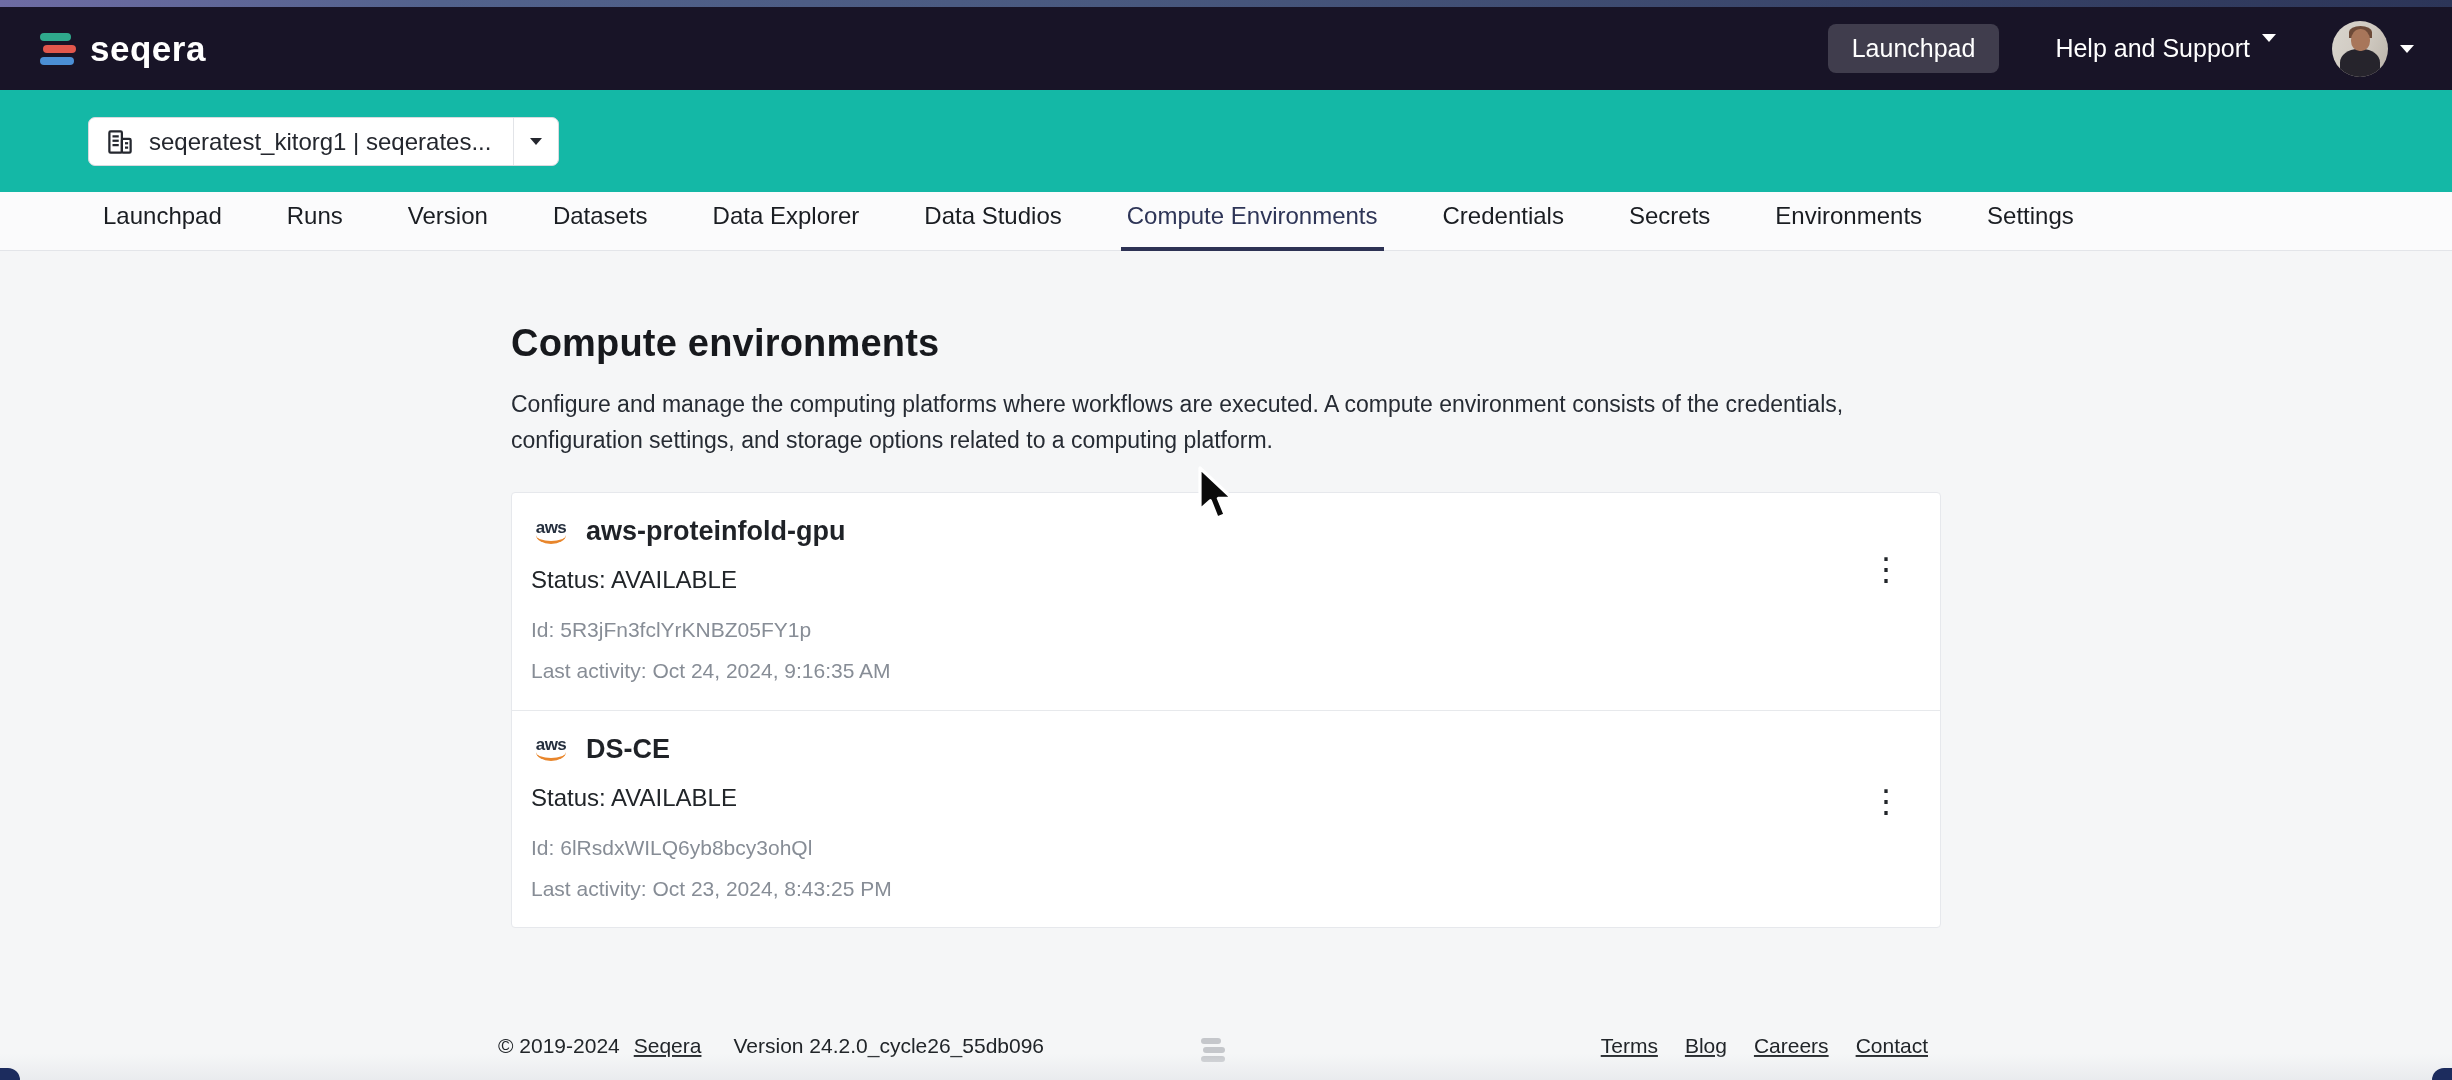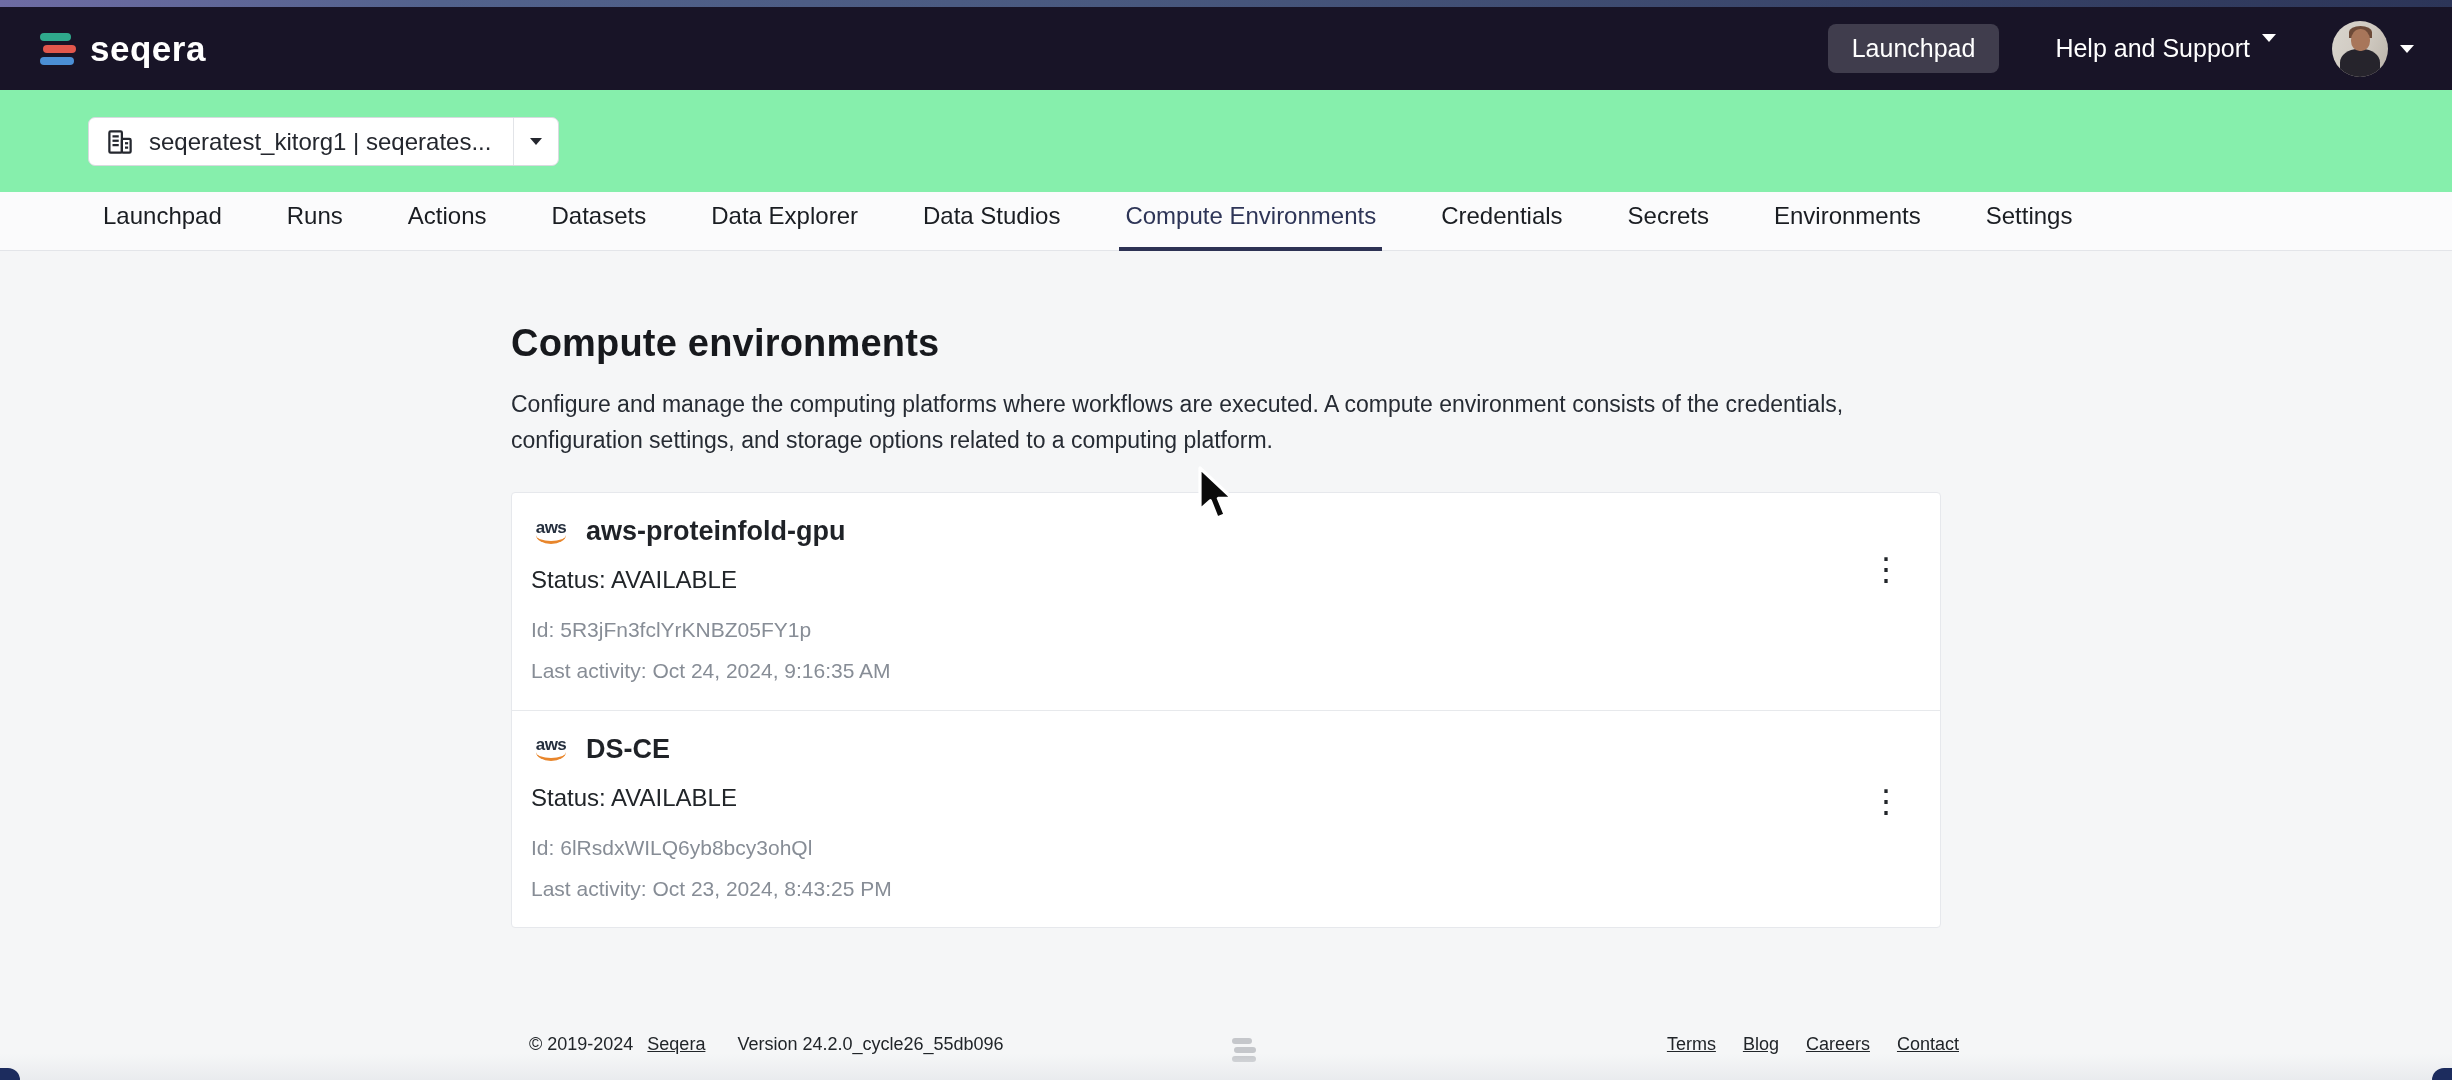--- a/index.html
+++ b/index.html
@@ -41,21 +41,21 @@
   .user-menu{ display:flex; align-items:center; gap:12px; cursor:pointer; }
   .avatar{
     width:56px; height:56px; border-radius:50%; overflow:hidden; position:relative;
     background:linear-gradient(115deg,#d9d5ce 0%,#cfc9c0 55%,#b9b2a8 100%);
   }
   .avatar .head{ position:absolute; left:19px; top:8px; width:19px; height:22px; border-radius:50% 50% 45% 45%; background:#a8765a; }
   .avatar .hair{ position:absolute; left:17px; top:5px; width:23px; height:12px; border-radius:50% 50% 0 0; background:#6d4a38; }
   .avatar .body{ position:absolute; left:8px; top:28px; width:40px; height:30px; border-radius:45% 45% 0 0; background:#26242c; }
 
   
-  .subheader{ background:#86efac; }
+  .subheader{ background:#14b8a6; }
   .workspace-row{ padding:27px 0 26px 88px; }
   .workspace-select{
     display:inline-flex; align-items:stretch; background:#fff;
     border:1px solid #d8dadf; border-radius:7px; cursor:pointer; height:49px;
   }
   .workspace-main{ display:flex; align-items:center; gap:14px; padding:0 22px 0 16px; }
   .workspace-label{ font-size:24px; color:#24272e; }
   .workspace-caret{ display:flex; align-items:center; padding:0 16px; border-left:1px solid #e2e4e8; }
   .workspace-caret .caret-down{ border-top-color:#24272e; border-left-width:6px; border-right-width:6px; border-top-width:7px; }
 
@@ -92,22 +92,22 @@
   .env-meta{ margin-top:23px; font-size:21px; color:#878d96; line-height:1.2; }
   .env-meta .meta-line + .meta-line{ margin-top:16px; }
   .kebab{
     position:absolute; right:28px; top:56px; font-size:32px; color:#212529;
     cursor:pointer; line-height:1; padding:4px 10px; user-select:none;
   }
   .env-item:nth-child(2) .kebab{ top:70px; }
 
   
   .footer{
-    position:absolute; left:529px; top:1034px; width:1430px;
-    display:flex; align-items:center; font-size:18px; color:#212529;
+    position:absolute; left:498px; top:1034px; width:1430px;
+    display:flex; align-items:center; font-size:21px; color:#212529;
   }
   .footer-left{ display:flex; align-items:center; gap:14px; }
   .footer a, .footer .link{ color:#212529; text-decoration:underline; cursor:pointer; }
   .footer-version{ margin-left:18px; }
   .footer-logo{
     position:absolute; left:50%; transform:translateX(-50%); top:2px;
     width:24px; height:28px; display:flex; flex-direction:column; justify-content:space-between; padding:2px 0;
   }
   .footer-logo i{ display:block; height:6px; border-radius:3px; background:#c5c7cb; }
   .footer-logo i:nth-child(1){ margin-right:4px; }
@@ -173,21 +173,21 @@
       </div>
       <div class="workspace-caret">
         <span class="caret-down"></span>
       </div>
     </div>
   </div>
 
   <nav class="tabs">
     <div class="tab">Launchpad</div>
     <div class="tab">Runs</div>
-    <div class="tab">Actions</div>
+    <div class="tab">Version</div>
     <div class="tab">Datasets</div>
     <div class="tab">Data Explorer</div>
     <div class="tab">Data Studios</div>
     <div class="tab active">Compute Environments</div>
     <div class="tab">Credentials</div>
     <div class="tab">Secrets</div>
     <div class="tab">Environments</div>
     <div class="tab">Settings</div>
   </nav>
 </div>

